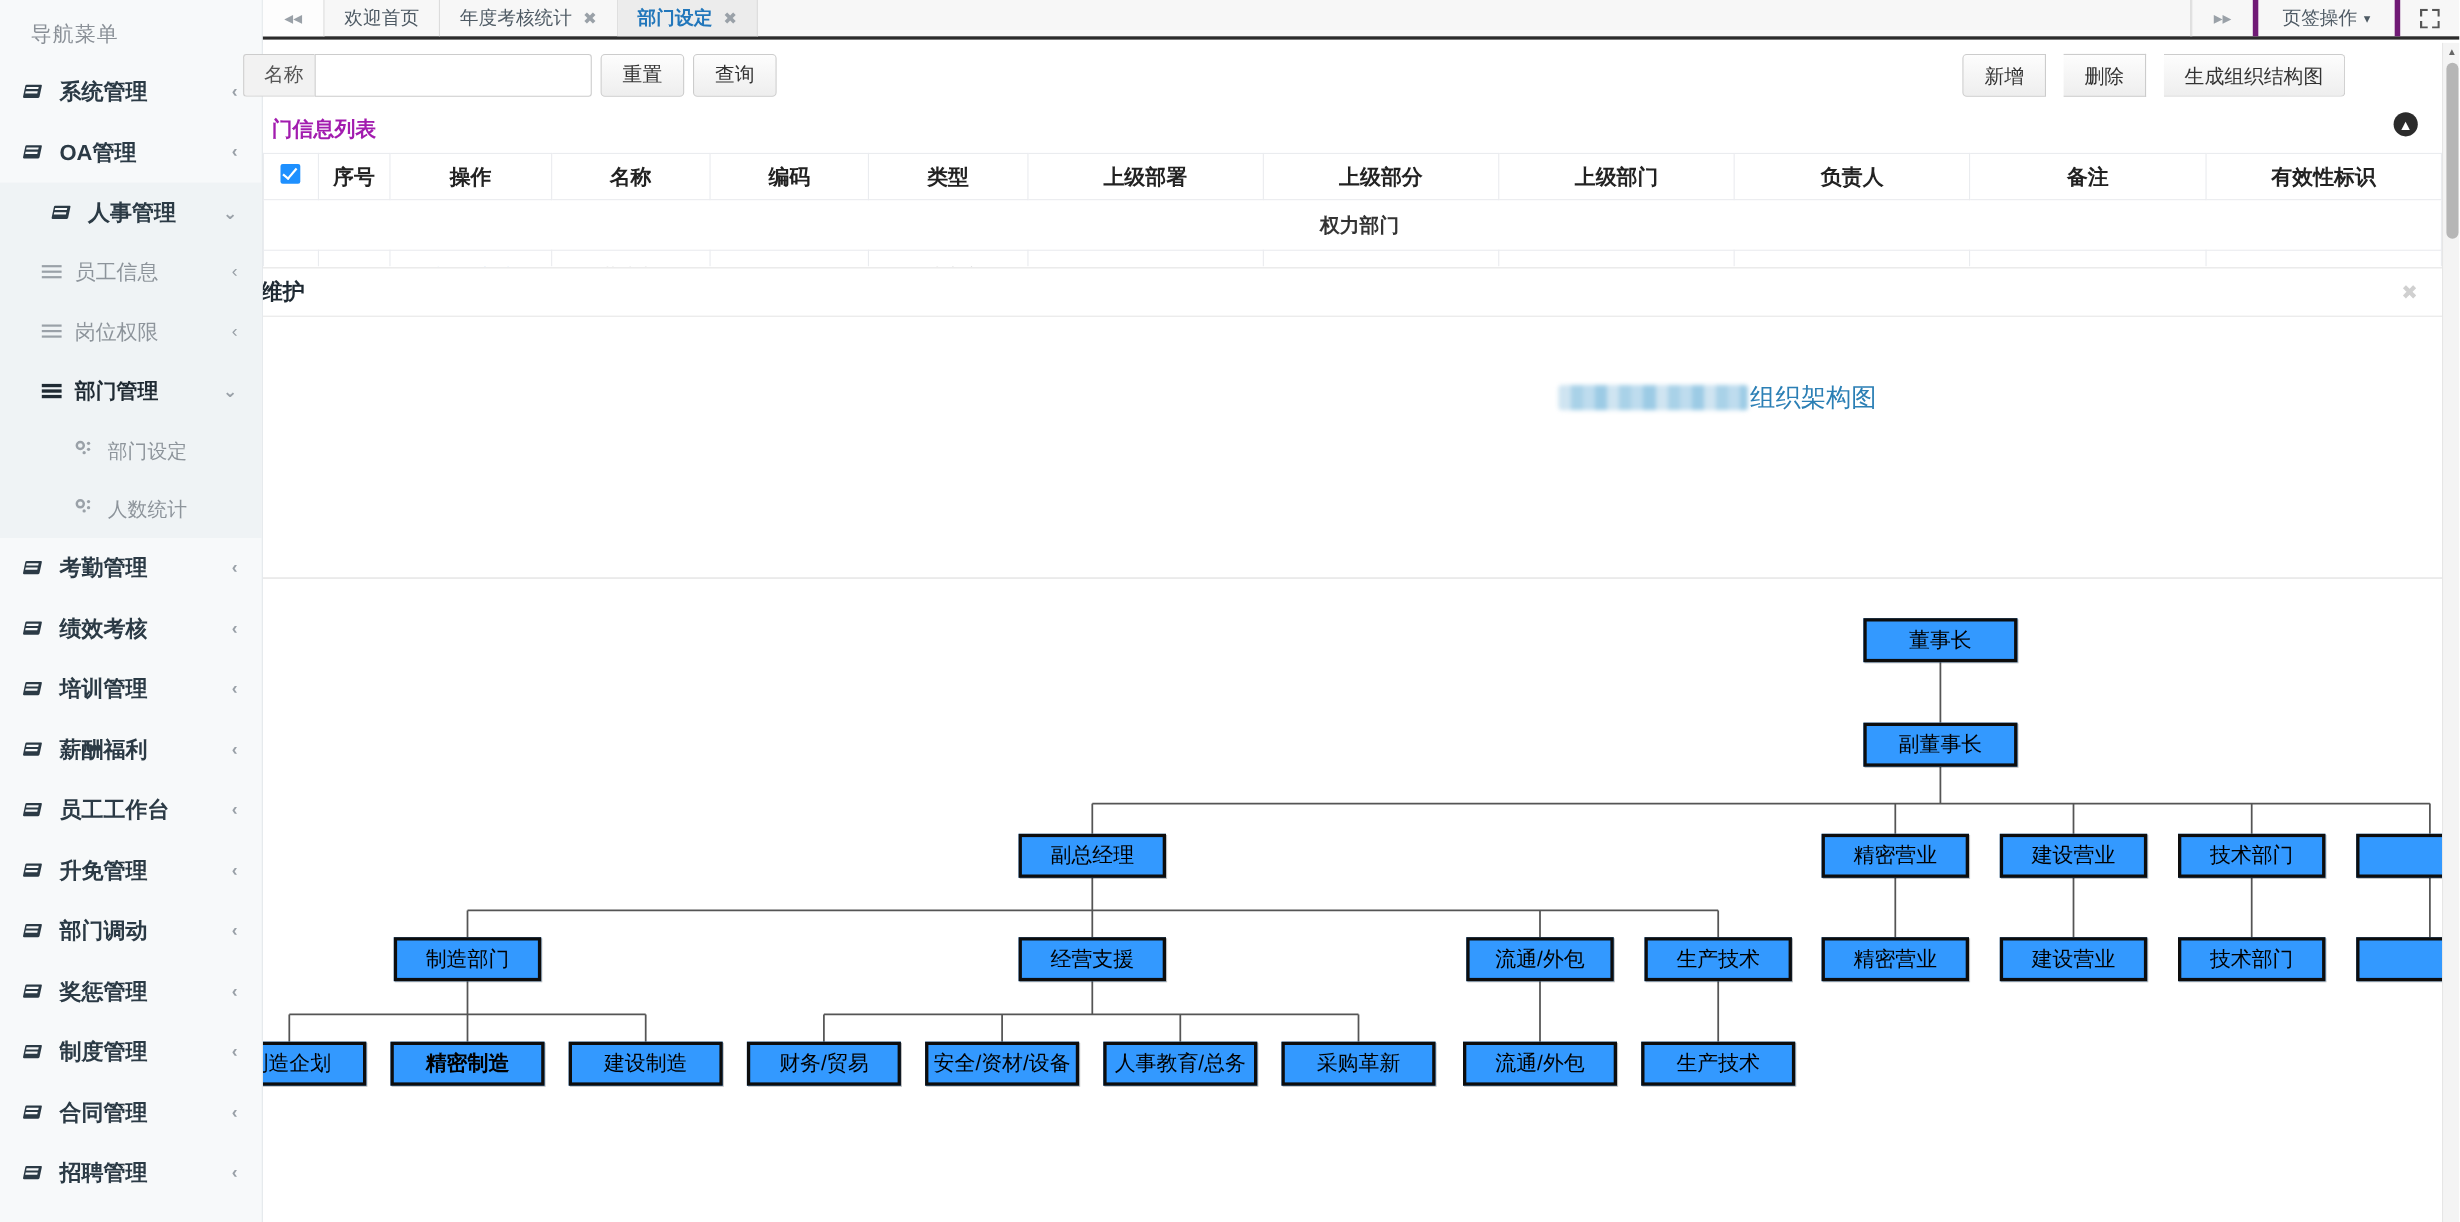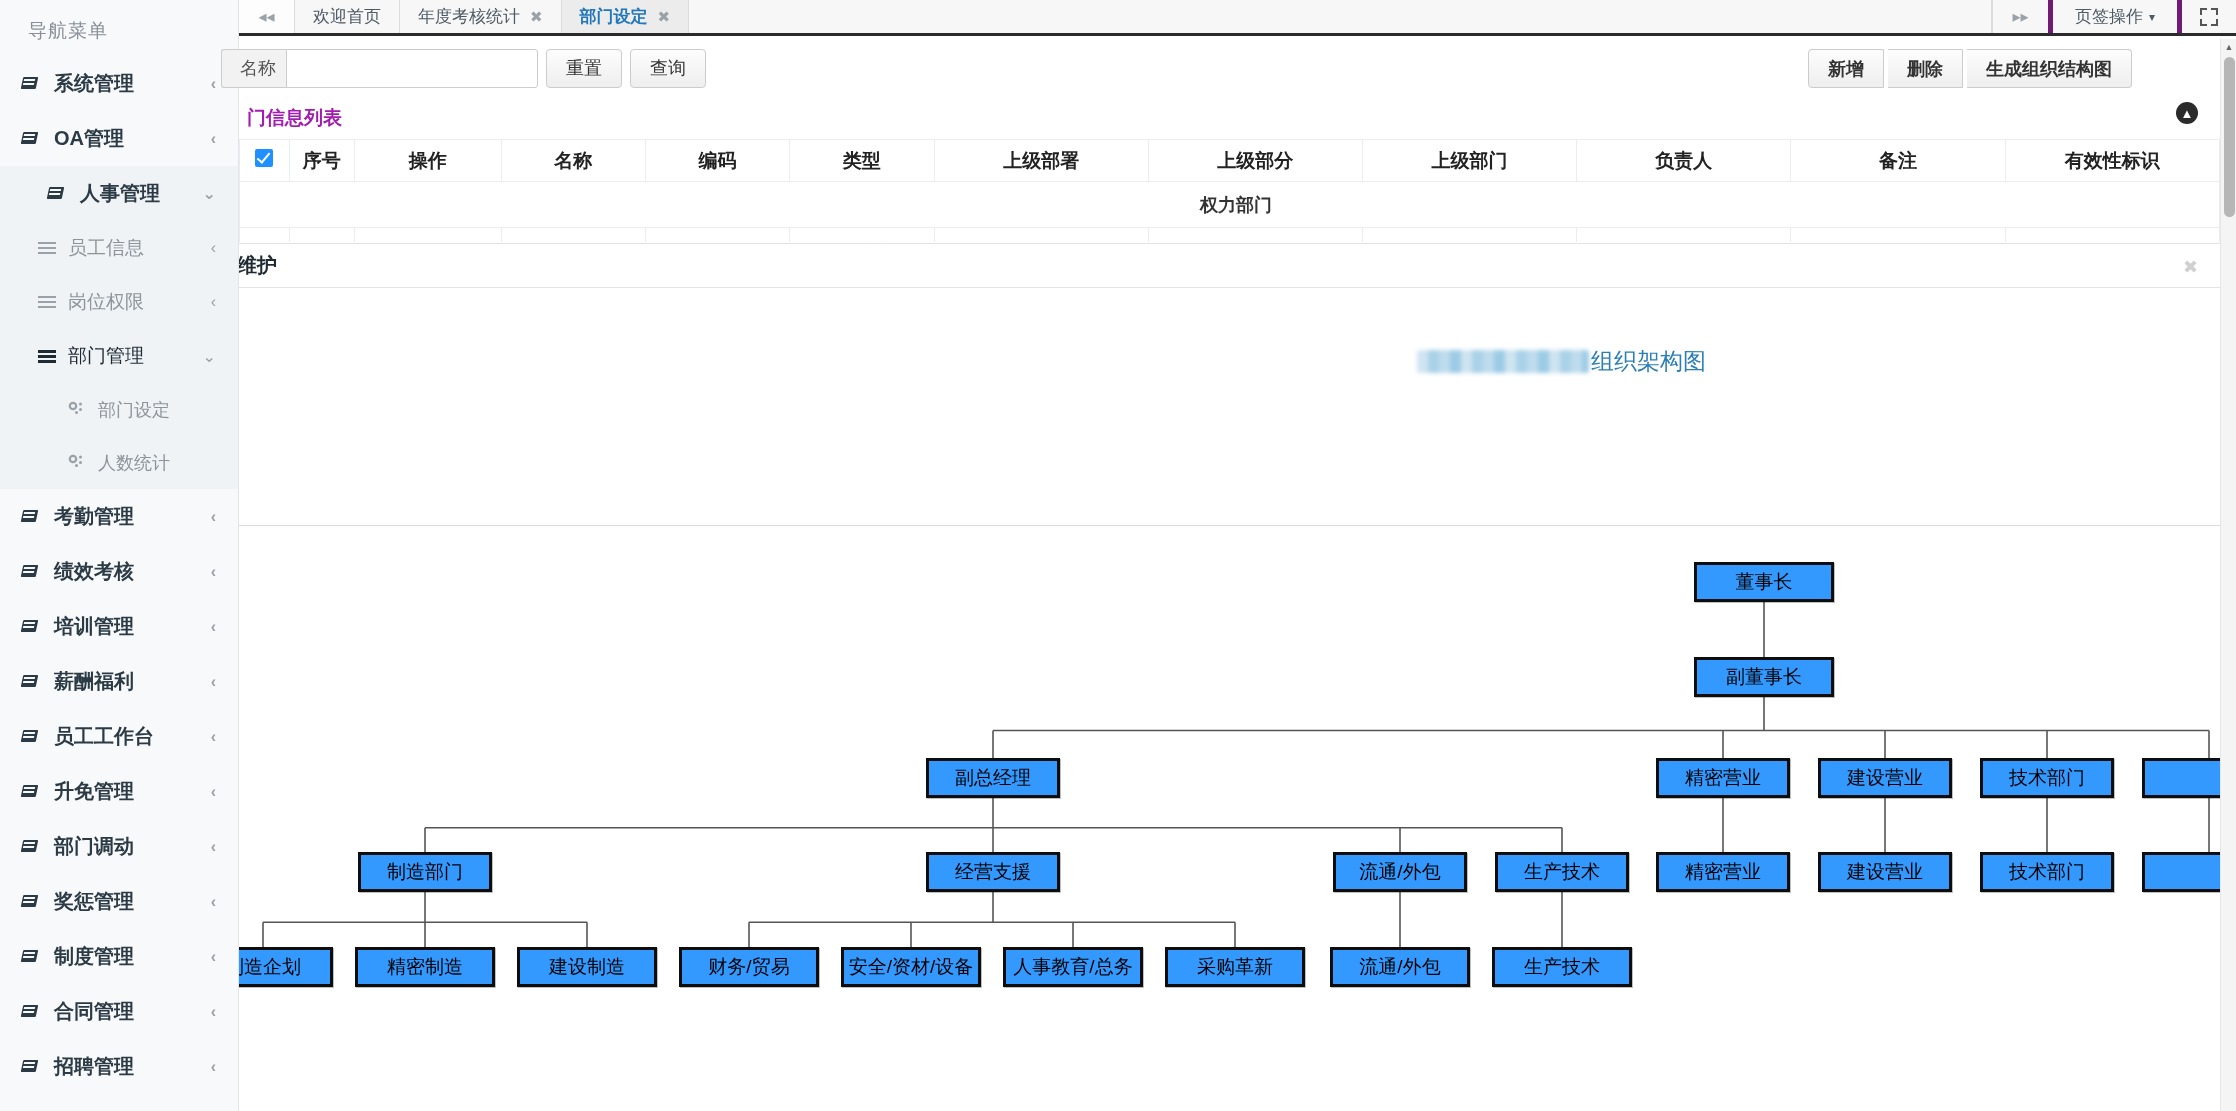--- a/index.html
+++ b/index.html
@@ -28,21 +28,21 @@
   .nav-item .nv-ico { width: 28px; flex: 0 0 28px; display:flex; align-items:center; }
   .nav-item .nv-label { flex: 1 1 auto; padding-left: 4px; }
   .nav-item .nv-caret { flex: 0 0 14px; color: #9aa1a8; font-size: 16px; text-align:right; }
   .nav-item.open { background: #eff3f5; padding-left: 48px; }
   .nav-group-open { background: #eff3f5; }
 
   .sub-item {
     display: flex; align-items: center; height: 54px; padding-left: 38px; padding-right: 22px;
     font-size: 19px; color: #8d949b; cursor: pointer; background: #eff3f5;
   }
-  .sub-item.active { color: #1f2a33; font-weight: normal; }
+  .sub-item.active { color: #1f2a33; font-weight: bold; }
   .sub-item .sv-ico { width: 30px; flex: 0 0 30px; color: #9aa1a8; }
   .sub-item .sv-label { flex: 1 1 auto; }
   .sub-item .sv-caret { flex: 0 0 14px; color: #9aa1a8; font-size: 16px; text-align:right; }
 
   .leaf-item {
     display: flex; align-items: center; height: 53px; padding-left: 68px;
     font-size: 18px; color: #8d949b; cursor: pointer; background: #eff3f5;
   }
   .leaf-item .lf-ico { width: 30px; flex: 0 0 30px; color:#8d949b; font-size:16px; }
 
@@ -100,21 +100,21 @@
   .srch-input {
     width: 252px; height: 39px; border: 1px solid #ccc; border-radius: 0 3px 3px 0;
     font-size: 17px; padding: 0 8px; outline: none; color:#333; background:#fff;
   }
   .btn {
     height: 39px; padding: 0 19px; font-size: 18px; color: #333;
     background: linear-gradient(#fdfdfd,#eeeeee); border: 1px solid #ccc; border-radius: 4px;
     cursor: pointer; margin-left: 8px; white-space: nowrap;
   }
   .btn-group { position:absolute; right: 88px; top: 10px; display:flex; }
-  .btn-group .btn { margin-left: 4px; border-radius: 0; border-left: none; font-weight: bold; }
+  .btn-group .btn { margin-left: 16px; border-radius: 0; border-left: none; }
   .btn-group .btn:first-child { border-radius: 4px 0 0 4px; border-left: 1px solid #ccc; }
   .btn-group .btn:last-child { border-radius: 0 4px 4px 0; }
 
   
   #listpanel {
     position:absolute; left: 239px; top: 97px; right: 16px; height: 145px; background:#fff;
     overflow:hidden;
   }
   .list-title { padding: 8px 0 8px 8px; font-size: 19px; color: #a21caf; font-weight: bold; }
   .refresh-ico {
@@ -526,21 +526,21 @@
             </div>
             <div class="node" style="left: 1741px; top: 564px; width: 134px; height: 40px;">
               <span>技术部门</span>
             </div>
             <div class="node" style="left: 1903px; top: 564px; width: 134px; height: 40px;">
               <span></span>
             </div>
             <div class="node" style="left: -46px; top: 659px; width: 140px; height: 40px;">
               <span>制造企划</span>
             </div>
-            <div class="node" style="left: 116px; top: 659px; width: 140px; height: 40px;">
+            <div class="node" style="left: 116px; top: 659px; width: 140px; height: 40px; font-weight: bold;">
               <span>精密制造</span>
             </div>
             <div class="node" style="left: 278px; top: 659px; width: 140px; height: 40px;">
               <span>建设制造</span>
             </div>
             <div class="node" style="left: 440px; top: 659px; width: 140px; height: 40px;">
               <span>财务/贸易</span>
             </div>
             <div class="node" style="left: 602px; top: 659px; width: 140px; height: 40px;">
               <span>安全/资材/设备</span>

